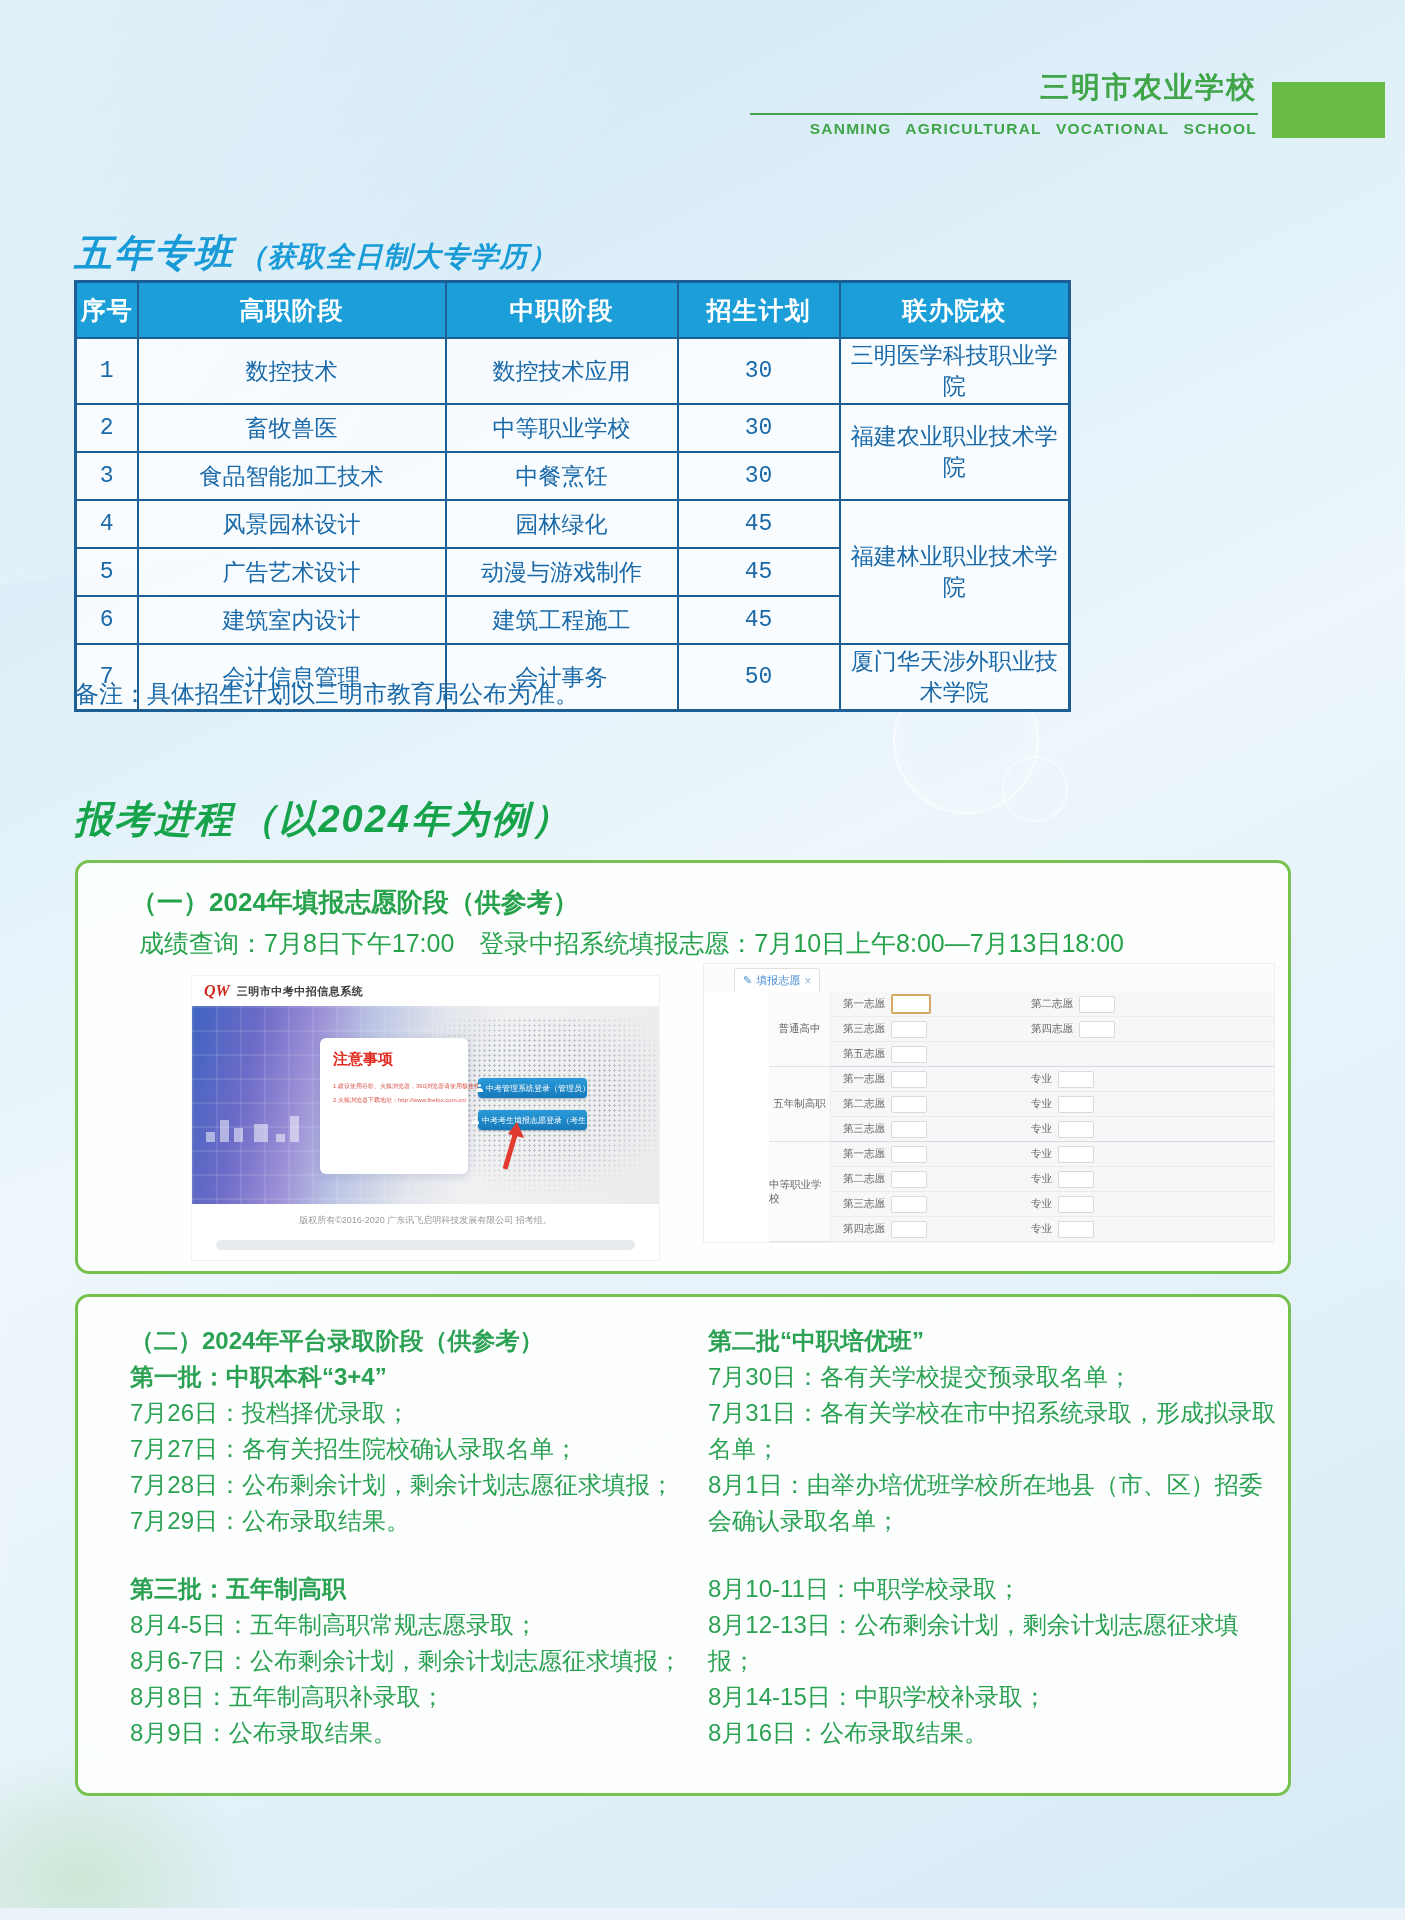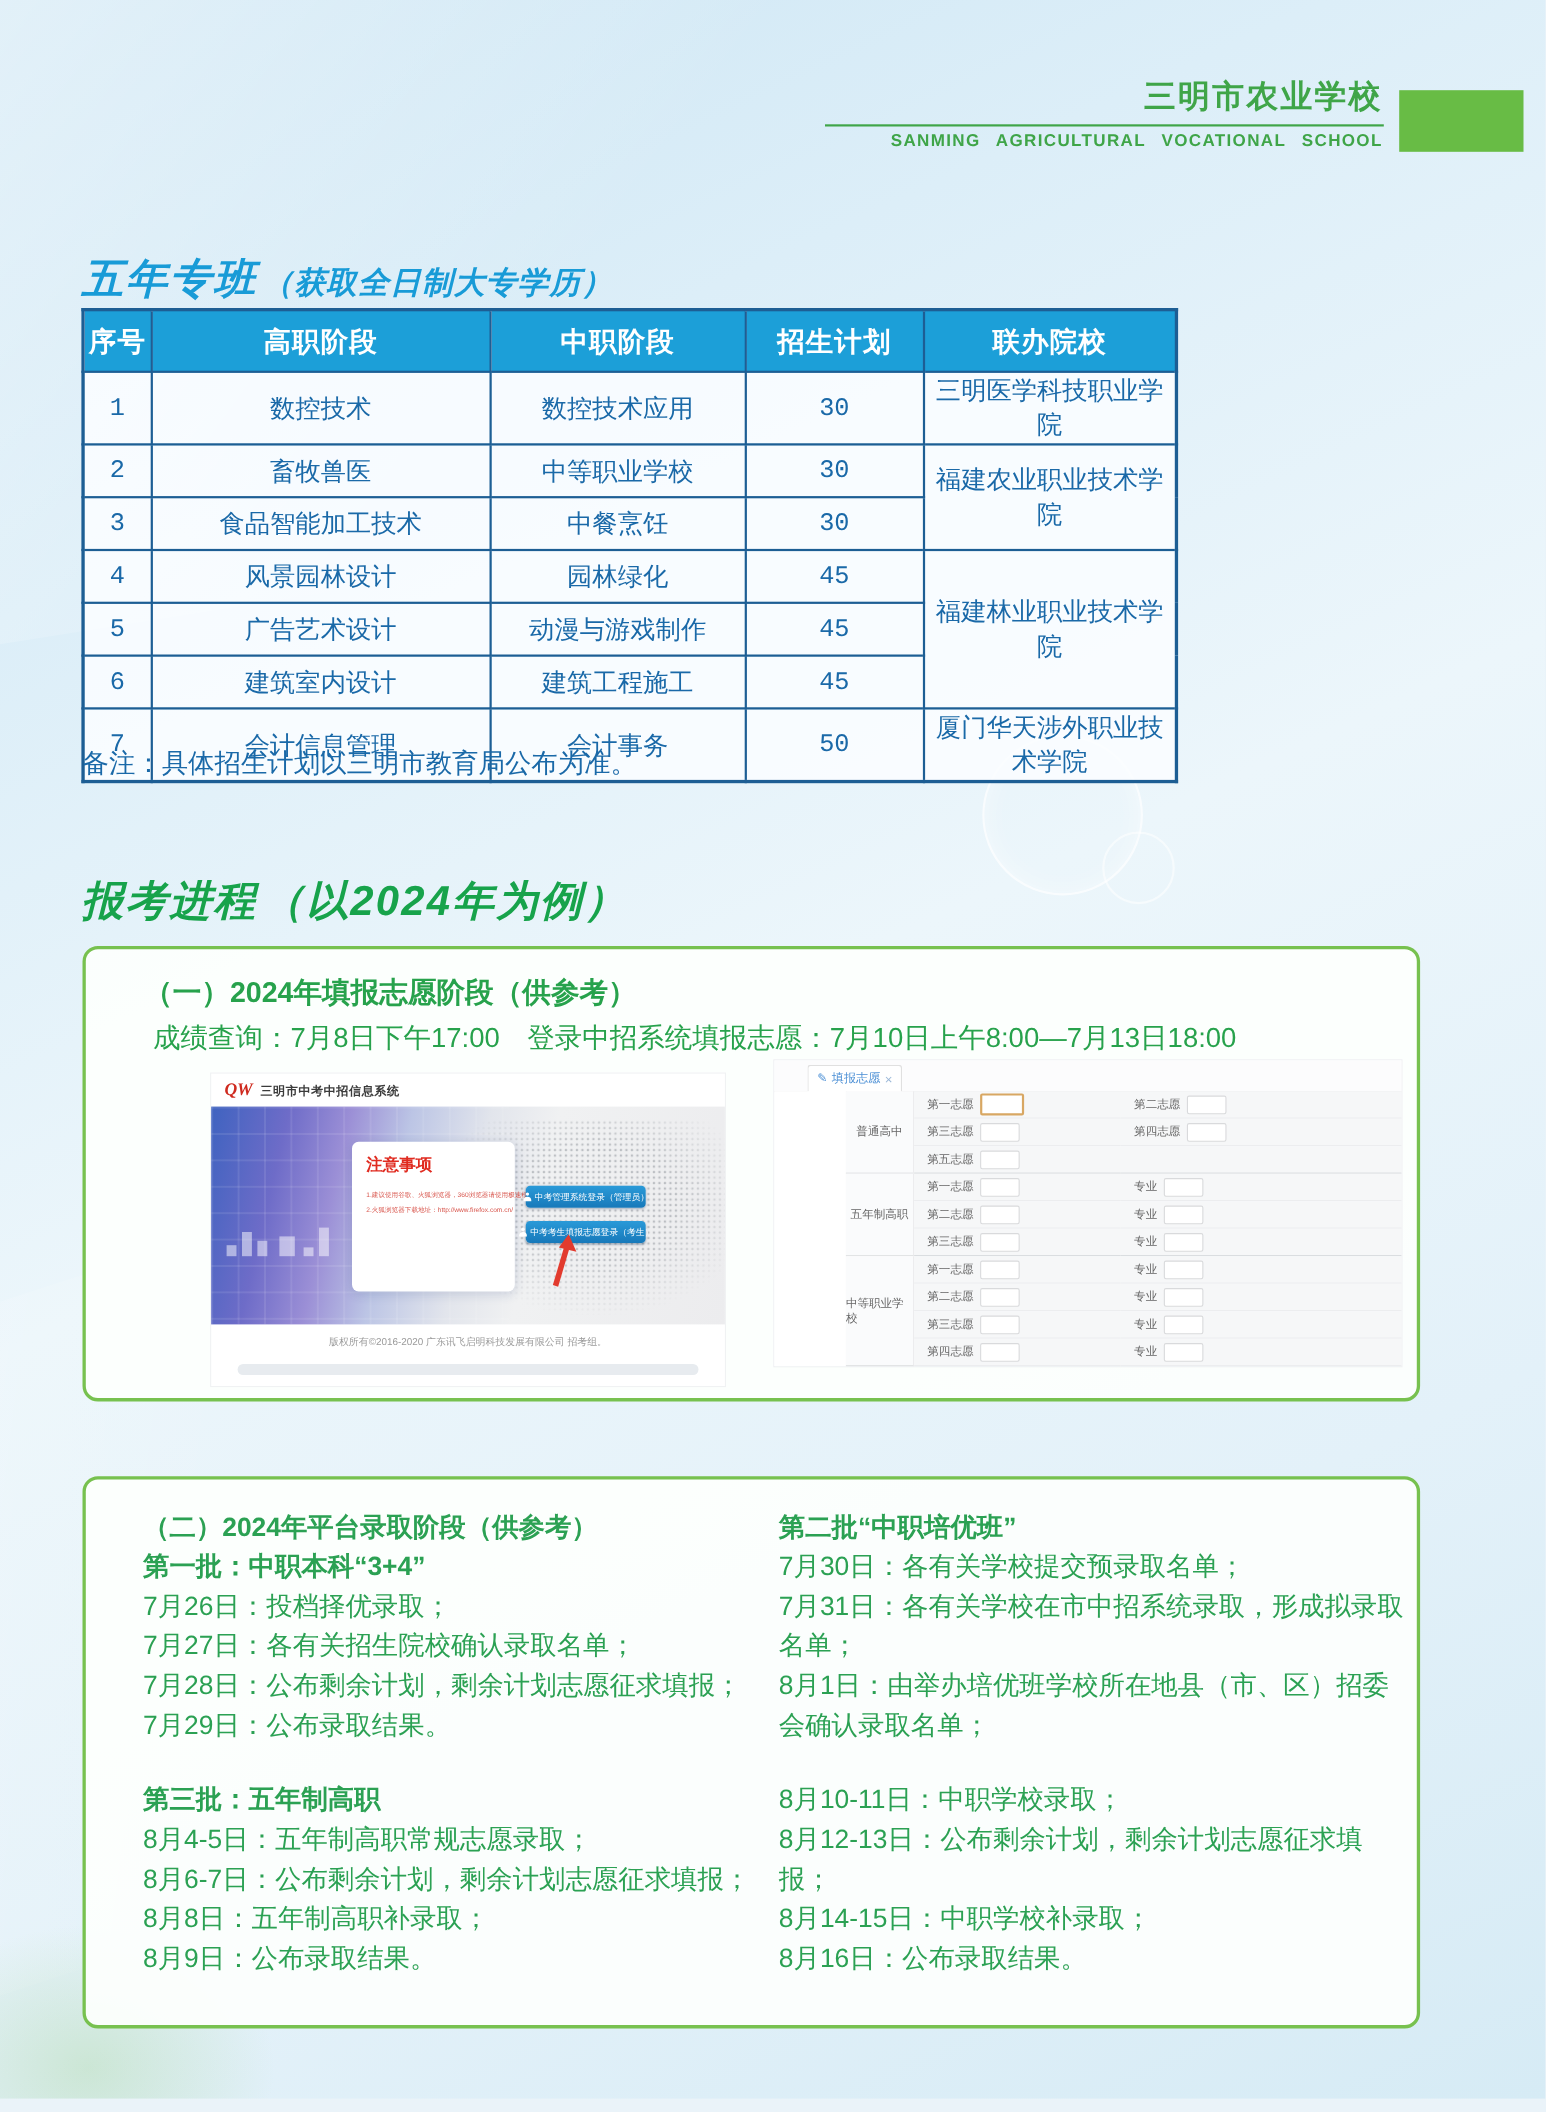--- a/index.html
+++ b/index.html
@@ -32,21 +32,21 @@
   
   table.plan{position:absolute;left:74px;top:280px;border-collapse:collapse;table-layout:fixed;width:994px;font-family:Liberation Mono, monospace;}
   table.plan th,table.plan td{border:2px solid #1d5e94;text-align:center;vertical-align:middle;overflow:hidden;}
   table.plan{border:3px solid #1d5e94;}
   table.plan th{background:#1c9fd8;color:#fff;font-size:25px;font-weight:bold;height:52px;letter-spacing:1px;}
   table.plan td{background:rgba(251,253,255,.88);color:#1a69a8;font-size:23px;height:44px;font-weight:500;}
   .note{position:absolute;left:75px;top:678px;font-size:24px;color:#1a69a8;font-weight:500;}
   
   .gbox{position:absolute;left:75px;width:1210px;border:3px solid #77c14f;border-radius:14px;background:rgba(253,255,253,.93);}
   #box1{top:860px;height:408px;}
-  #box2{top:1294px;height:496px;margin-top:48px;}
+  #box2{top:1294px;height:496px;}
   .stage-head{position:absolute;left:53px;top:22px;font-size:26px;font-weight:bold;color:#27a24c;}
   .stage-sub{position:absolute;left:61px;top:64px;font-size:25px;color:#27a24c;font-weight:500;white-space:nowrap;text-align:right;}
   
   .login{position:absolute;left:113px;top:112px;width:467px;height:284px;background:#fff;border:1px solid #f0f2f3;}
   .lg-head{position:absolute;left:12px;top:6px;display:flex;align-items:center;gap:7px;}
   .lg-logo{font-size:16px;font-weight:bold;font-style:italic;color:#cf2a1f;font-family:"Liberation Serif","DejaVu Serif",serif;}
   .lg-title{font-size:11px;font-weight:bold;color:#3b3b3b;letter-spacing:.5px;}
   .lg-banner{position:absolute;left:0;top:30px;width:100%;height:198px;overflow:hidden;
     background:linear-gradient(103deg,#3f63c0 0%,#6e6cc8 14%,#9b8fd6 25%,#bcc5e5 36%,#e2e5ec 50%,#f0f1f2 62%,#ececee 100%);}
   .mosaic{position:absolute;left:0;top:0;width:58%;height:100%;opacity:.8;

